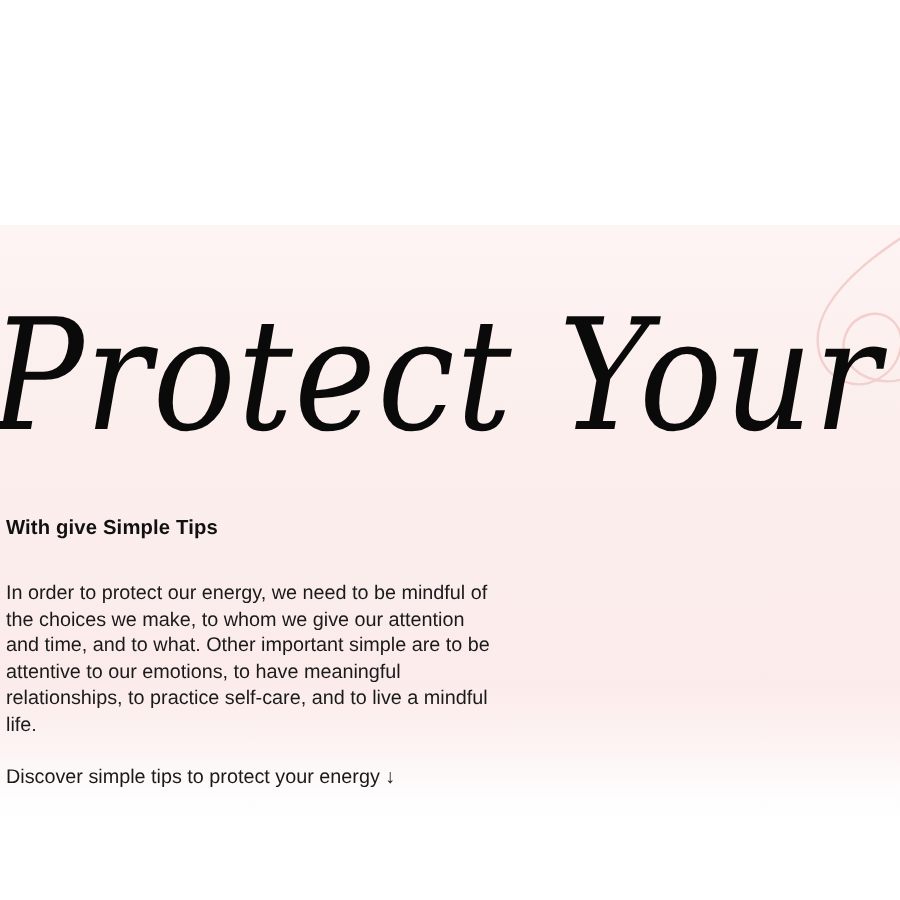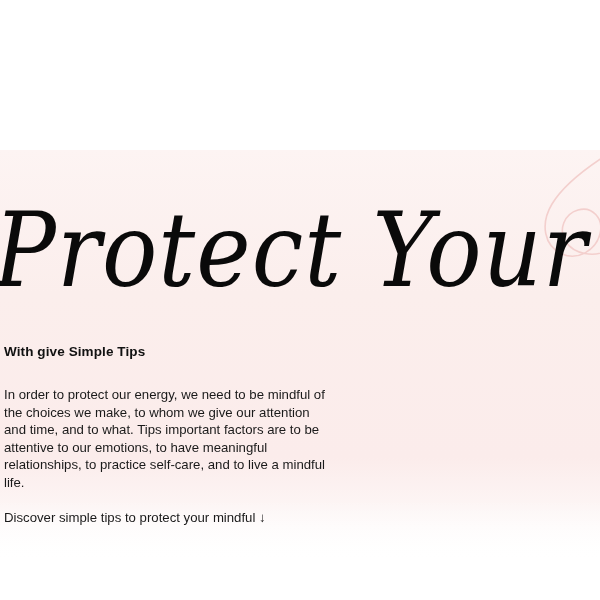--- a/index.html
+++ b/index.html
@@ -101,17 +101,17 @@
   <div class="swirl">
     <svg width="120" height="140" viewBox="0 0 120 140" fill="none" xmlns="http://www.w3.org/2000/svg">
       <path d="M118 4 C96 18, 74 34, 62 54 C50 74, 54 96, 72 104 C88 111, 106 100, 110 84 C114 68, 102 56, 88 60 C74 64, 68 80, 76 92 C84 104, 104 108, 118 100" stroke="#f3cfcd" stroke-width="1.6" fill="none" stroke-linecap="round"></path>
     </svg>
   </div>
 
   <div class="headline">Protect Your Energy</div>
 
   <div class="subhead">With give Simple Tips</div>
 
-  <div class="body-copy">In order to protect our energy, we need to be mindful of the choices we make, to whom we give our attention and time, and to what. Tips important factors are to be attentive to our emotions, to have meaningful relationships, to practice self-care, and to live a mindful life.</div>
+  <div class="body-copy">In order to protect our energy, we need to be mindful of the choices we make, to whom we give our attention and time, and to what. Other important simple are to be attentive to our emotions, to have meaningful relationships, to practice self-care, and to live a mindful life.</div>
 
-  <div class="cta">Discover simple tips to protect your mindful ↓</div>
+  <div class="cta">Discover simple tips to protect your energy ↓</div>
 
 </div>
 
 </body></html>

